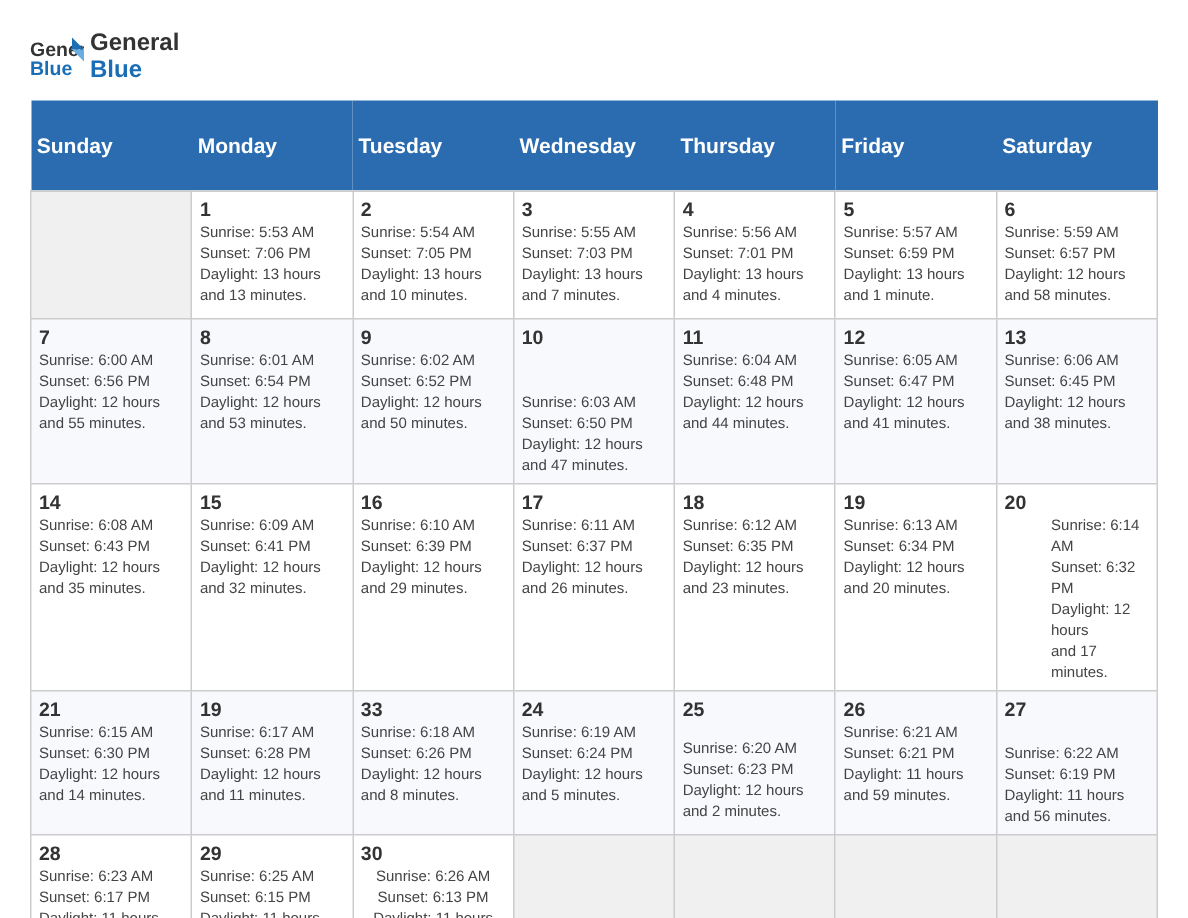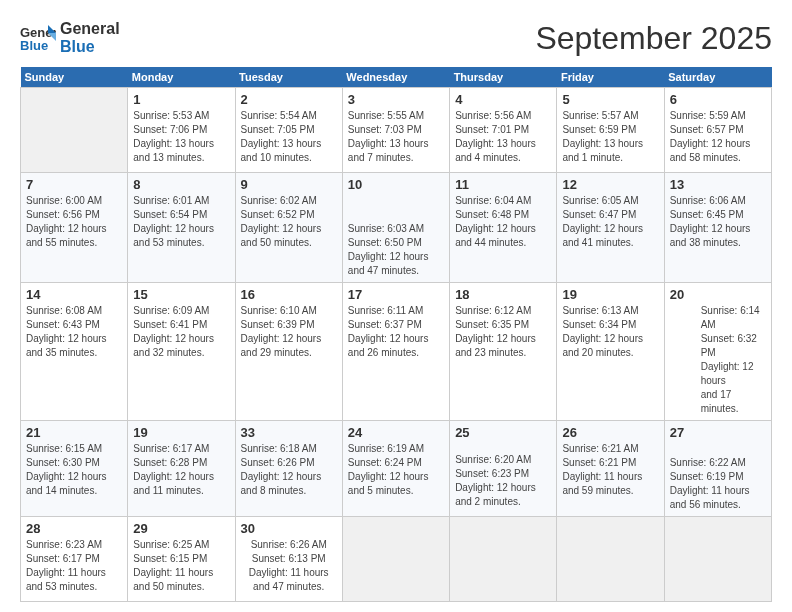--- a/index.html
+++ b/index.html
@@ -38,23 +38,23 @@
       color: #555;
     }
     table {
       width: 100%;
       border-collapse: collapse;
       font-size: 11px;
     }
     thead tr th {
       background-color: #2b6cb0;
       color: #fff;
-      padding: 4px 4px;
+      padding: 22px 4px;
       text-align: left;
-      font-size: 11px;
+      font-size: 14px;
       font-weight: bold;
     }
     tbody tr td {
       border: 1px solid #ccc;
       vertical-align: top;
       padding: 4px 5px;
       height: 85px;
       width: 107px;
       color: #333;
     }
@@ -92,21 +92,20 @@
       <text x="0" y="27" font-size="13" font-weight="bold" fill="#1a6eb5">Blue</text>
       <polygon points="28,2 36,10 28,10" fill="#1a6eb5"></polygon>
       <polygon points="28,10 36,10 36,18" fill="#6aaee0"></polygon>
     </svg>
     <div style="display:flex;flex-direction:column;line-height:1.15">
       <span style="font-size:16px;font-weight:bold;color:#333;">General</span>
       <span style="font-size:16px;font-weight:bold;color:#1a6eb5;">Blue</span>
     </div>
   </div>
   <div class="title-block">
-    <div class="month-title">September 2025</div>
   </div>
 </div>
 
 <table>
   <thead>
     <tr>
     <th>Sunday</th>
         <th>Monday</th>
         <th>Tuesday</th>
         <th>Wednesday</th>

